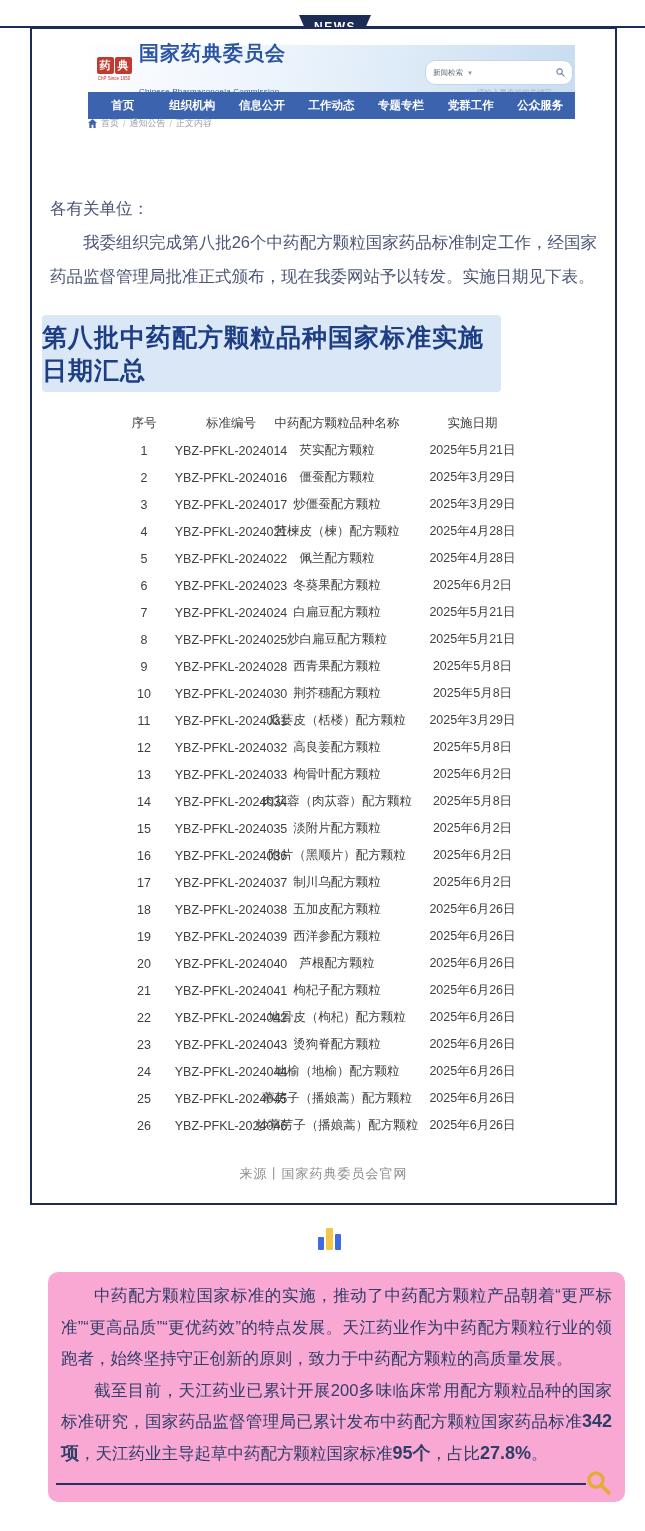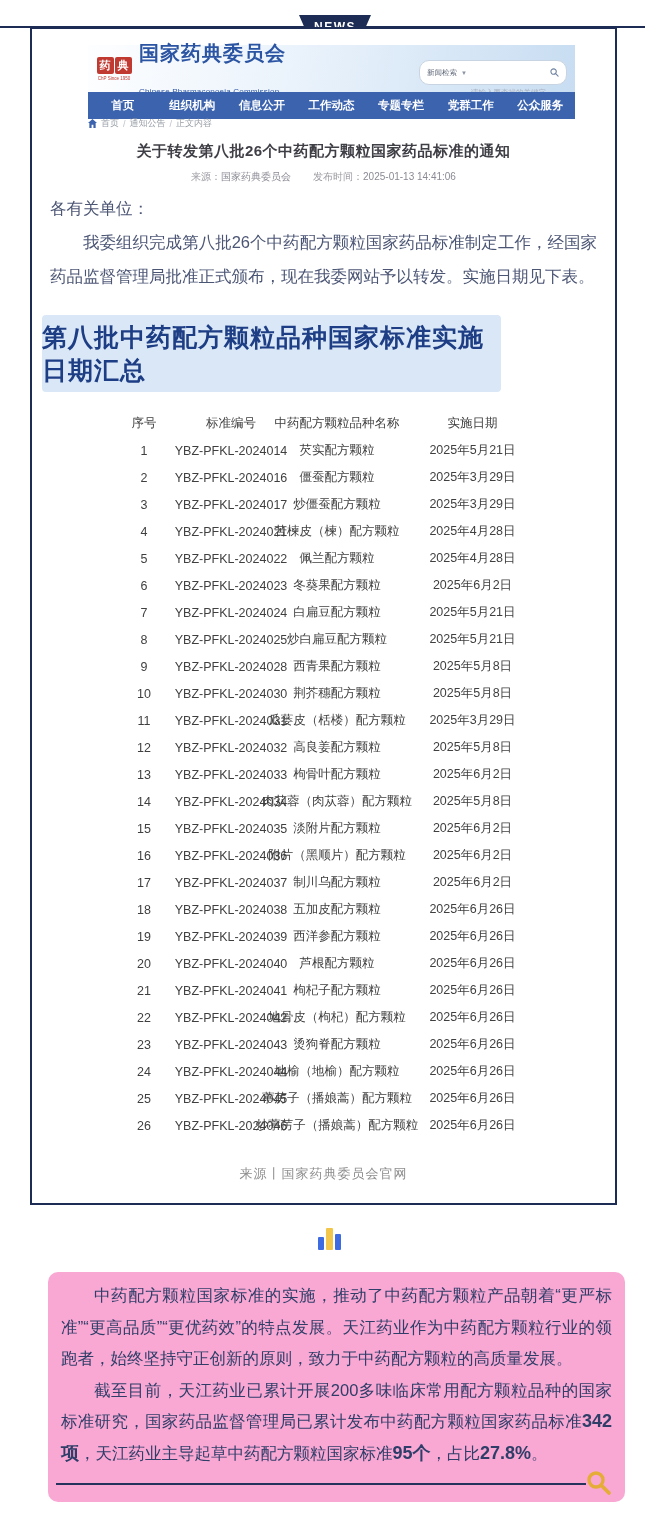--- a/index.html
+++ b/index.html
@@ -21,21 +21,21 @@
     background:linear-gradient(100deg,#fdfeff 0%,#e9f2fb 45%,#c8ddf2 100%);
     display:flex; align-items:center; }
   .logo { display:flex; align-items:center; gap:7px; margin-left:8px; }
   .seal-wrap { display:flex; flex-direction:column; align-items:center; }
   .seal { display:flex; gap:1px; }
   .seal i { width:17px; height:17px; background:#c13a31; color:#fff; font-style:normal; font-weight:bold;
     font-size:11px; display:flex; align-items:center; justify-content:center; border-radius:2px; }
   .seal-cap { font-size:5px; color:#c13a31; margin-top:1px; white-space:nowrap; transform:scale(.9); }
   .org-cn { font-size:20px; font-weight:bold; color:#2b55a2; letter-spacing:1px; line-height:22px; }
   .org-en { font-size:8px; color:#2b55a2; letter-spacing:.2px;margin-top:23px; }
-  .search-pill { position:absolute; right:8px; top:15px; height:25px; background:#fff;
+  .search-pill { position:absolute; right:2px; top:15px; height:25px; background:#fff;
     border:1px solid #c9d4e2; border-radius:10px; display:flex; align-items:center; gap:4px;
     padding:0 7px; font-size:7.5px; color:#8a94a6; }
   .s-cat { color:#5a6475; white-space:nowrap; }
   .s-caret { font-size:6px; color:#8a94a6; }
   .s-ph { color:#aab1bf; white-space:nowrap;margin-top:40px; }
 
   
   .nav { position:absolute; left:56px; top:63px; width:487px; height:27px; background:#3c63ae; display:flex; }
   .nav-item { flex:1; color:#fff; font-size:11.5px; font-weight:bold; display:flex; align-items:center; justify-content:center; cursor:pointer; white-space:nowrap; }
 
@@ -131,25 +131,21 @@
       <svg width="9" height="9" viewBox="0 0 10 10">
           <path d="M5 0 L10 4.5 L8.5 4.5 L8.5 10 L6 10 L6 6.5 L4 6.5 L4 10 L1.5 10 L1.5 4.5 L0 4.5 Z" fill="#3c63ae"></path>
         </svg>
     <span class="bc-item">首页</span>
         <span class="bc-sep">/</span>
         <span class="bc-item">通知公告</span>
         <span class="bc-sep">/</span>
         <span class="bc-item">正文内容</span>
       </div>
 
-    <div class="art-title">关于转发第八批26个中药配方颗粒国家药品标准的通知</div>
-
-    <div class="art-meta">
-      <span>来源：</span><b>国家药典委员会</b><span class="meta-gap"></span><span>发布时间：</span><b>2025-01-13 14:41:06</b>
-    </div>
+
 
     <div class="art-body">
       <p>各有关单位：</p>
       <p class="indent">我委组织完成第八批26个中药配方颗粒国家药品标准制定工作，经国家药品监督管理局批准正式颁布，现在我委网站予以转发。实施日期见下表。</p>
     </div>
 
     <div class="banner">第八批中药配方颗粒品种国家标准实施日期汇总</div>
 
     <div class="table" id="table">
         <div class="trow thead">

